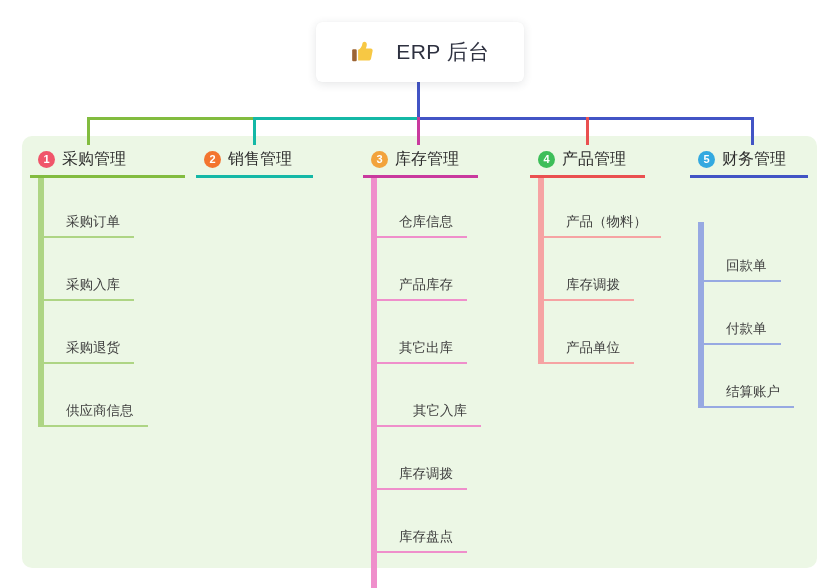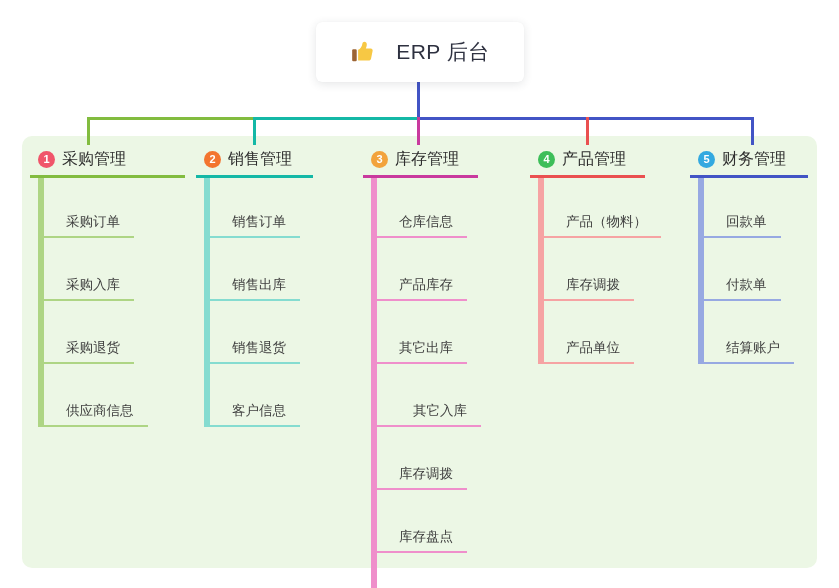--- a/index.html
+++ b/index.html
@@ -78,34 +78,20 @@
         <div class="child" style="border-bottom-color: rgb(174, 213, 132);">
     <span class="child-label">供应商信息</span>
   </div>
       </div>
   </div>
     <div class="branch" style="left: 196px; width: 117px;">
     <div class="branch-title" style="border-bottom-color: rgb(20, 184, 166);">
       <span class="badge" style="background: rgb(243, 117, 47);">2</span>
       <span class="branch-label">销售管理</span>
     </div>
-    <div class="children" style="border-left-color: rgb(133, 220, 208);">
-        <div class="child" style="border-bottom-color: rgb(133, 220, 208);">
-    <span class="child-label">销售订单</span>
-  </div>
-        <div class="child" style="border-bottom-color: rgb(133, 220, 208);">
-    <span class="child-label">销售出库</span>
-  </div>
-        <div class="child" style="border-bottom-color: rgb(133, 220, 208);">
-    <span class="child-label">销售退货</span>
-  </div>
-        <div class="child" style="border-bottom-color: rgb(133, 220, 208);">
-    <span class="child-label">客户信息</span>
-  </div>
-      </div>
   </div>
     <div class="branch" style="left: 363px; width: 115px;">
     <div class="branch-title" style="border-bottom-color: rgb(201, 58, 158);">
       <span class="badge" style="background: rgb(242, 163, 60);">3</span>
       <span class="branch-label">库存管理</span>
     </div>
     <div class="children" style="border-left-color: rgb(239, 143, 203);">
         <div class="child" style="border-bottom-color: rgb(239, 143, 203);">
     <span class="child-label">仓库信息</span>
   </div>
@@ -145,21 +131,21 @@
     <span class="child-label">产品单位</span>
   </div>
       </div>
   </div>
     <div class="branch" style="left: 690px; width: 118px;">
     <div class="branch-title" style="border-bottom-color: rgb(66, 84, 197);">
       <span class="badge" style="background: rgb(51, 169, 224);">5</span>
       <span class="branch-label">财务管理</span>
     </div>
     <div class="children" style="border-left-color: rgb(151, 169, 226);">
-        <div class="child" style="border-bottom-color: rgb(151, 169, 226);">
+        <div class="child" style="border-bottom-color: rgb(151, 169, 226); margin-top: 44px;">
     <span class="child-label">回款单</span>
   </div>
         <div class="child" style="border-bottom-color: rgb(151, 169, 226);">
     <span class="child-label">付款单</span>
   </div>
         <div class="child" style="border-bottom-color: rgb(151, 169, 226); text-align: center;">
     <span class="child-label">结算账户</span>
   </div>
       </div>
   </div>

